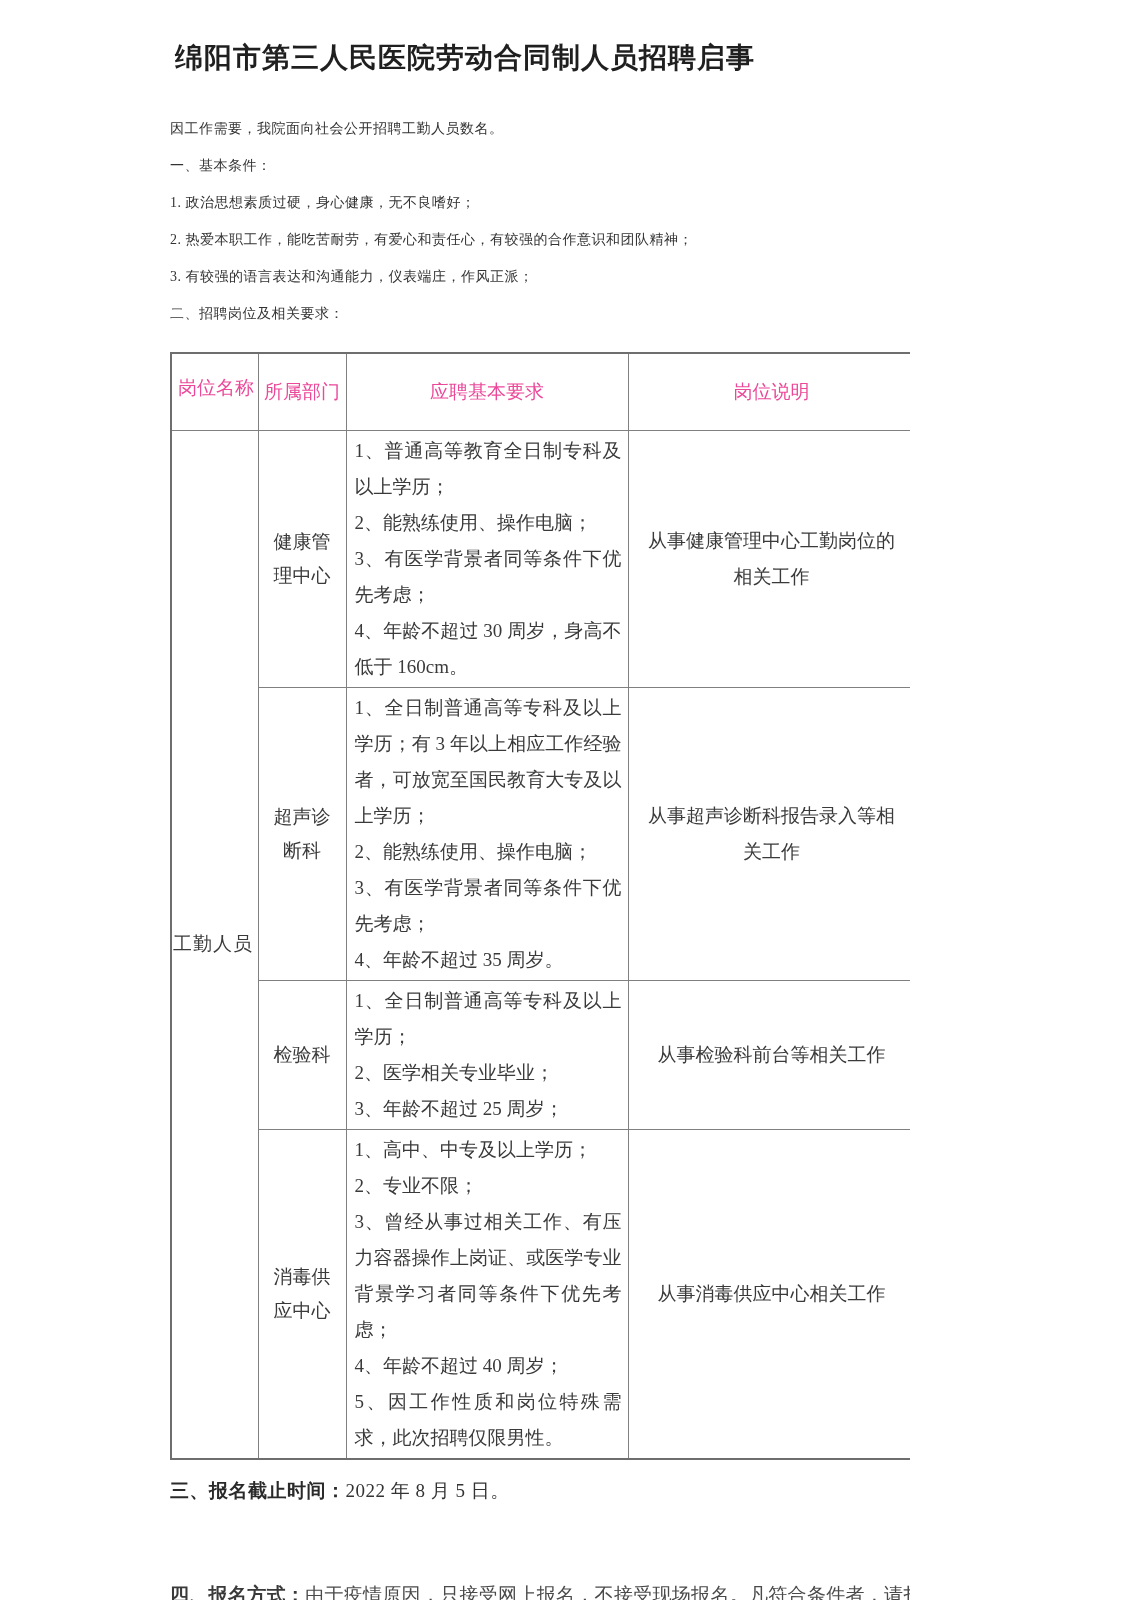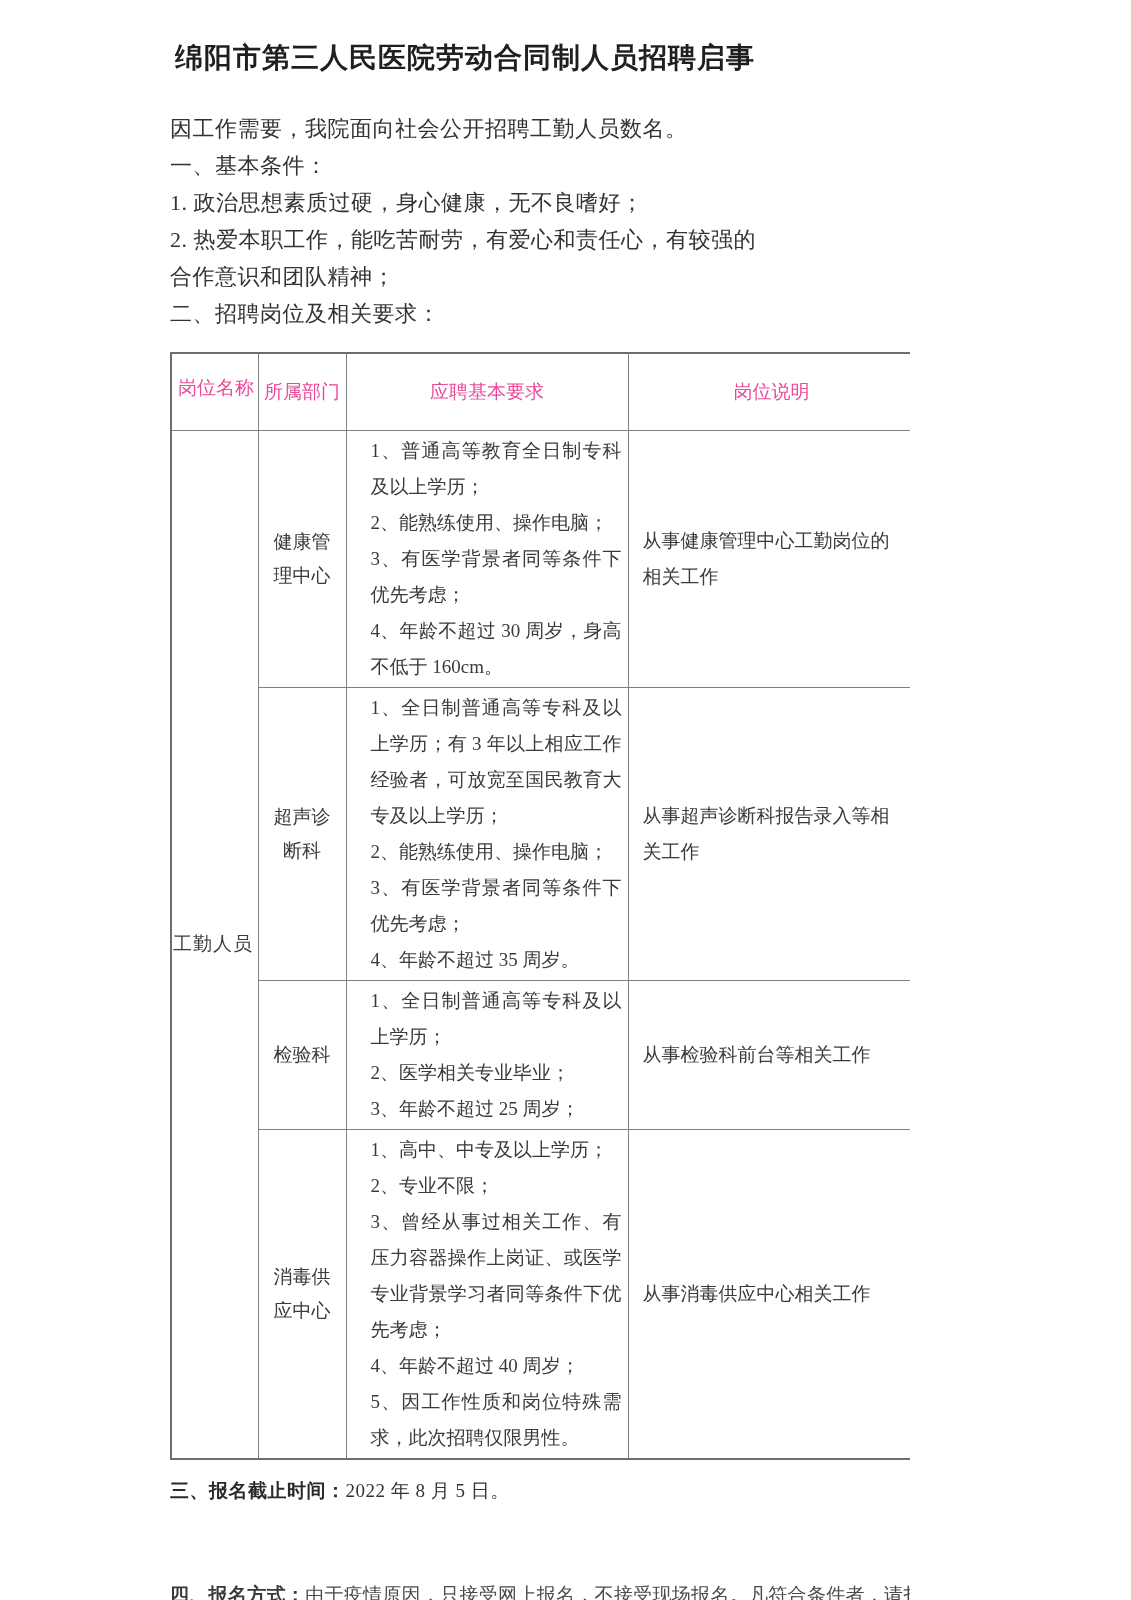--- a/index.html
+++ b/index.html
@@ -16,21 +16,21 @@
     margin:0 0 34px 0;
     font-size:28px;
     line-height:36px;
     font-weight:bold;
     text-align:center;
     color:#1f1f1f;
     letter-spacing:1px;
   }
   .line{
     margin:0;
-    font-size:22px;
+    font-size:14px;
     line-height:37px;
     color:#333333;
     letter-spacing:0.5px;
   }
   table.recruit{
     border-collapse:collapse;
     table-layout:fixed;
     width:826px;
     margin-top:20px;
     border:2px solid #6e6e6e;
@@ -66,23 +66,24 @@
   td.dept{
     text-align:center;
     line-height:34px;
     padding:16px 6px;
   }
   td.req{
     text-align:justify;
     text-justify:inter-character;
     white-space:pre-line;
     line-height:36px;
-    padding:2px 6px 2px 24px;
+    padding:2px 6px 2px 8px;
   }
   td.desc{
+    text-align:center;
     line-height:36px;
     padding:0 14px;
   }
   td.cnt{
     text-align:center;
   }
   .deadline{
     margin:12px 0 0 0;
     font-size:19px;
     line-height:37px;
@@ -104,20 +105,21 @@
 <body>
 
 <div class="page">
 
   <h1 class="doc-title">绵阳市第三人民医院劳动合同制人员招聘启事</h1>
 
   <p class="line">因工作需要，我院面向社会公开招聘工勤人员数名。</p>
   <p class="line">一、基本条件：</p>
   <p class="line">1. 政治思想素质过硬，身心健康，无不良嗜好；</p>
   <p class="line">2. 热爱本职工作，能吃苦耐劳，有爱心和责任心，有较强的合作意识和团队精神；</p>
+  <p class="line">3. 有较强的语言表达和沟通能力，仪表端庄，作风正派；</p>
   <p class="line">二、招聘岗位及相关要求：</p>
 
   <table class="recruit">
     <colgroup>
       <col style="width:87px">
       <col style="width:88px">
       <col style="width:282px">
       <col style="width:287px">
       <col style="width:82px">
     </colgroup>

